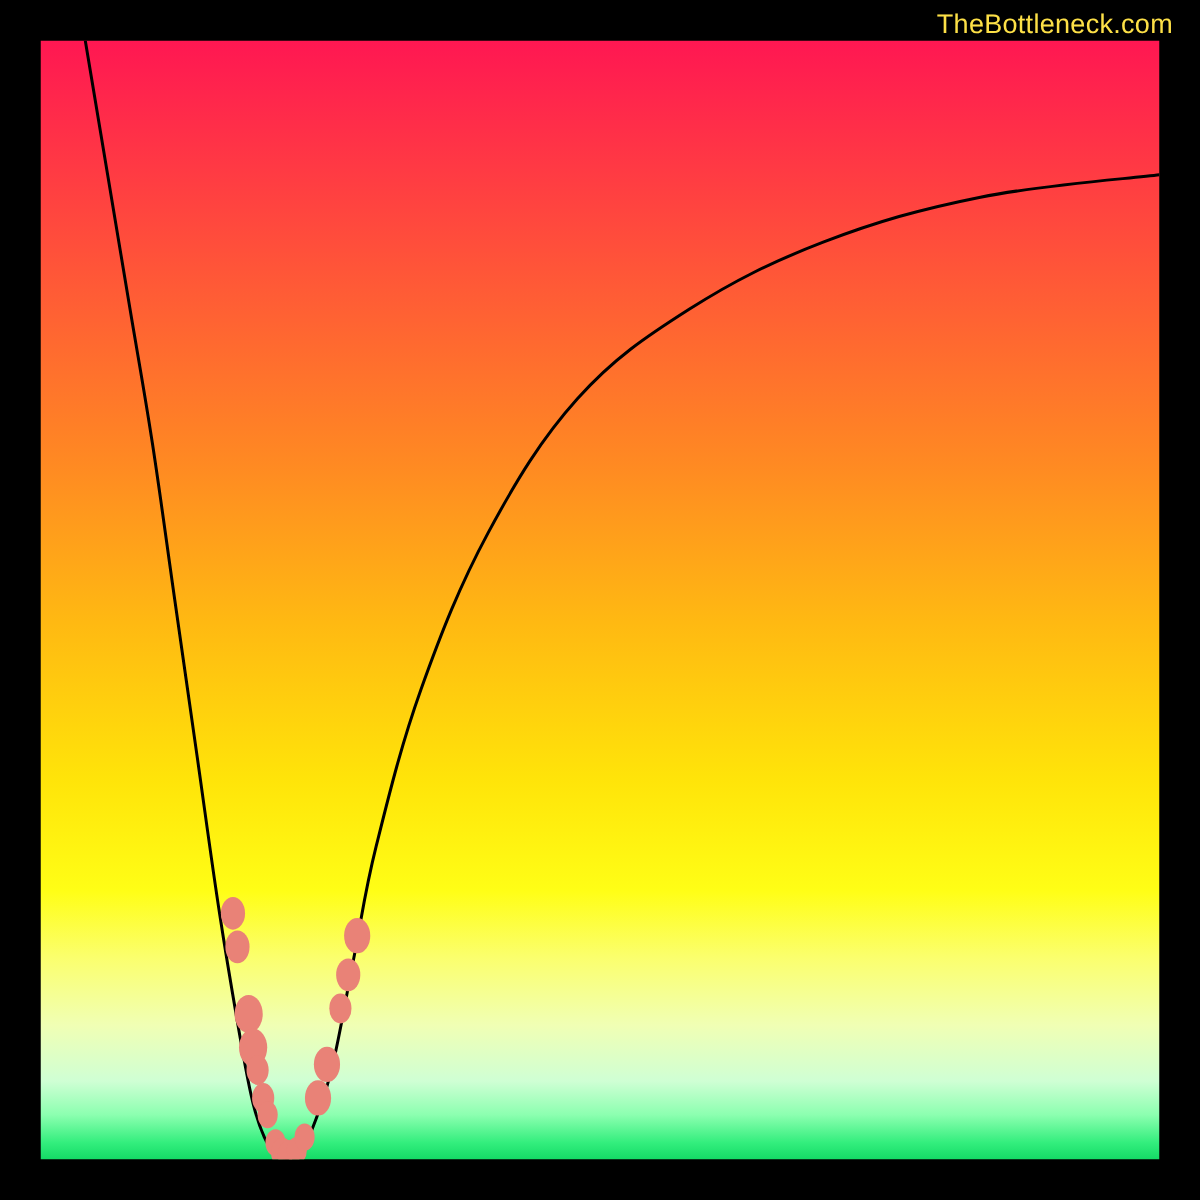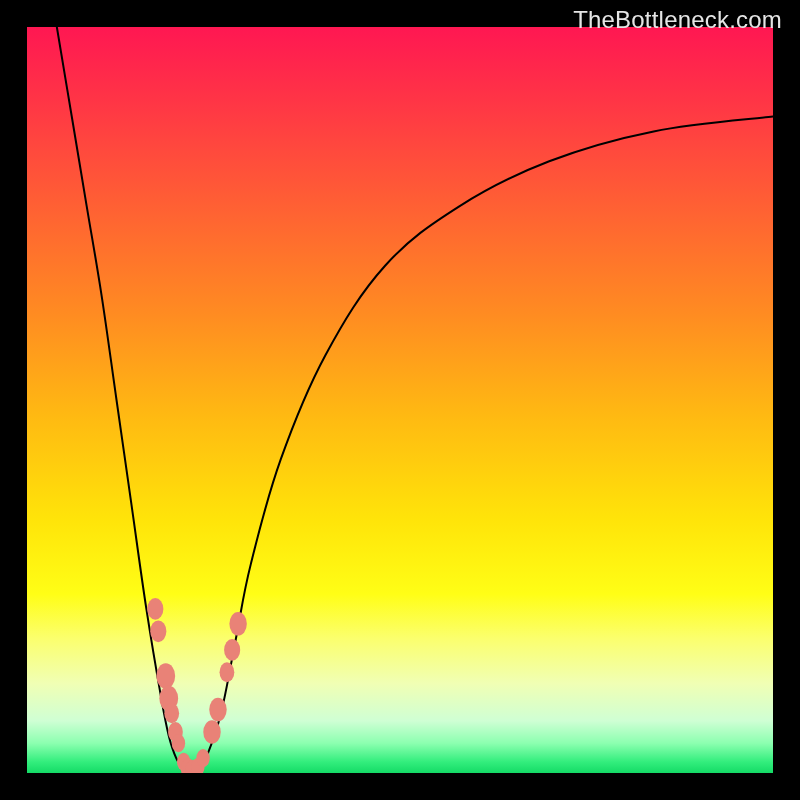--- a/index.html
+++ b/index.html
@@ -51,22 +51,22 @@
   svg.curve {
     position: absolute;
     left: 0;
     top: 0;
   }
   .watermark {
     position: absolute;
     top: 6px;
     right: 18px;
     font-family: Arial, Helvetica, sans-serif;
-    font-size: 24px;
-    color: #e5e5e5;
+    font-size: 18px;
+    color: #fde047;
     letter-spacing: 0.2px;
     user-select: none;
   }
 </style>
 </head>
 <body>
 
 <div class="frame">
 
   <div class="plot-area">

